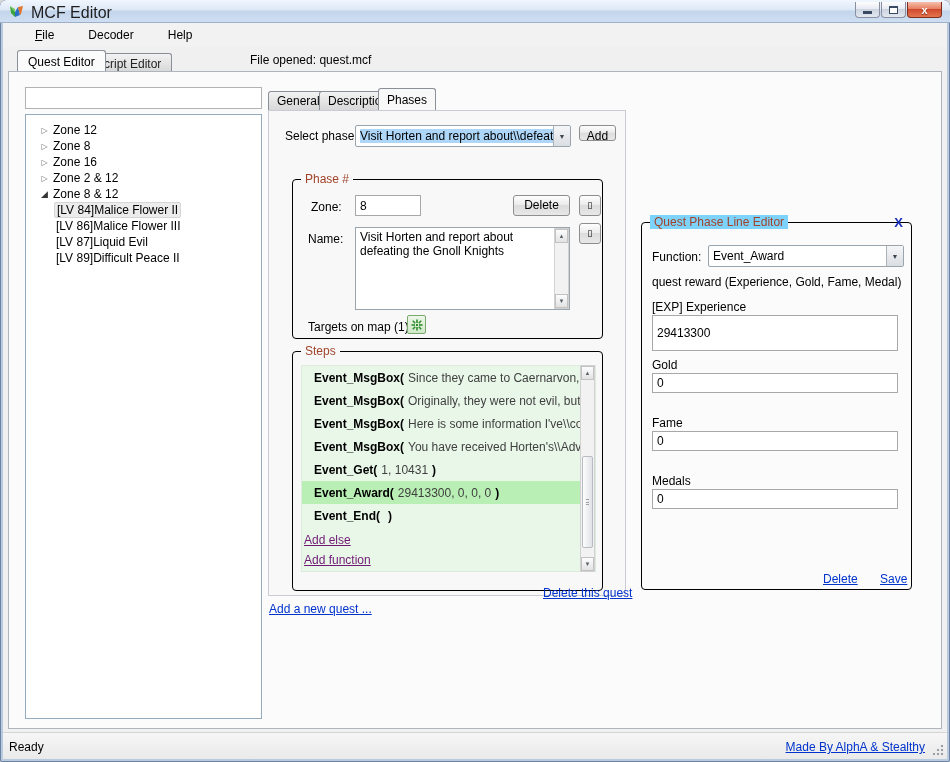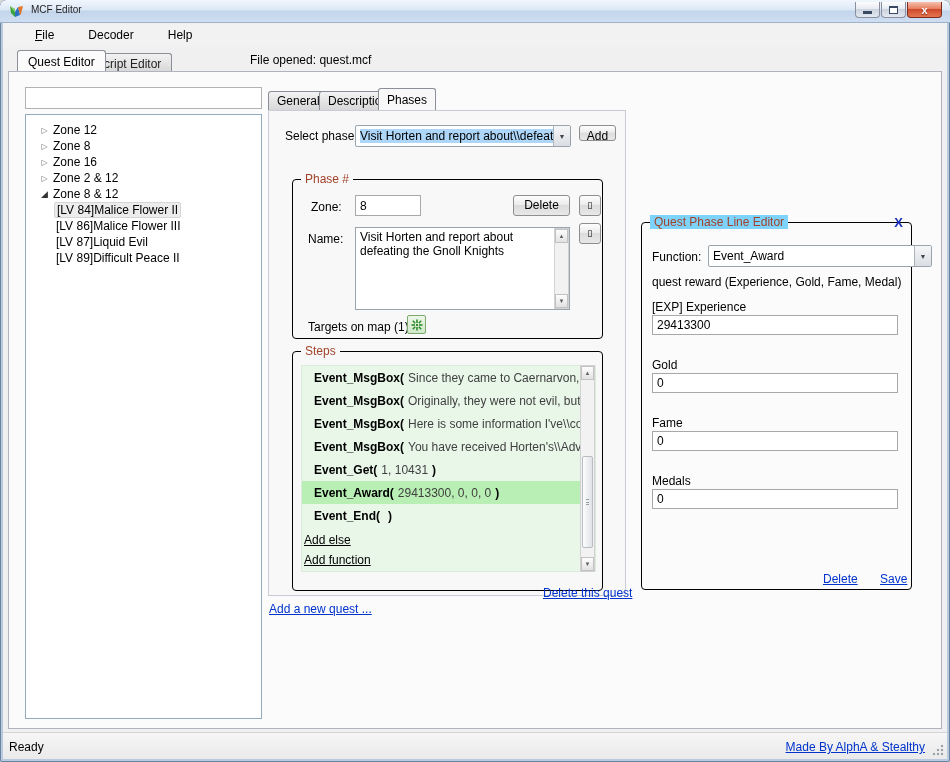--- a/index.html
+++ b/index.html
@@ -4,21 +4,21 @@
 <style>
   * { margin:0; padding:0; box-sizing:border-box; }
   html,body { width:950px; height:762px; font-family:"Liberation Sans", sans-serif; font-size:12px; color:#000; }
   body { background:#d8d8d8; }
 
   .window { position:relative; width:950px; height:762px; background:#b9cadf; border-radius:6px 6px 2px 2px; overflow:hidden; box-shadow:inset 0 0 0 1px #6d83a2; }
 
   
   .titlebar { position:absolute; top:0; left:0; right:0; height:23px; background:linear-gradient(180deg,#f0f6fd 0%,#dde8f6 45%,#c3d5ec 50%,#cfdef1 100%); border-radius:6px 6px 0 0; border-bottom:1px solid #9cb0ca; }
   .app-icon { position:absolute; left:8px; top:3px; width:17px; height:17px; }
-  .title-text { position:absolute; left:31px; top:4px; font-size:10px; color:#1e1e1e; }
+  .title-text { position:absolute; left:31px; top:4px; font-size:16px; color:#1e1e1e; }
   .winbtns { position:absolute; right:8px; top:2px; display:flex; gap:1px; }
   .winbtn { width:25px; height:16px; border:1px solid #8a8fa0; border-top:none; border-radius:0 0 4px 4px; background:linear-gradient(180deg,#fdfdfd,#e7ebf2 45%,#ccd4e0 50%,#e3e8f0); display:flex; align-items:center; justify-content:center; cursor:default; }
   .winbtn.close { width:35px; background:linear-gradient(180deg,#f6c0ae,#e77f61 45%,#cf4a2d 50%,#e5764f); border-color:#7e2c1c; }
   .glyph-min { width:9px; height:3px; background:#3a4a62; margin-top:6px; }
   .glyph-max { width:9px; height:8px; border:1px solid #3a4a62; box-shadow:inset 0 1px 0 #3a4a62; background:#fff; }
   .glyph-close { color:#fff; font-weight:bold; font-size:11px; text-shadow:0 1px 1px #7e2c1c; }
 
   
   .chrome { position:absolute; top:23px; left:3px; right:3px; bottom:3px; background:#f0f0f0; }
 
@@ -77,21 +77,21 @@
   .vthumb { position:absolute; left:1px; right:1px; background:linear-gradient(90deg,#fdfdfd,#dfe2e6); border:1px solid #b7bcc2; border-radius:2px; }
   .vthumb .grip { position:absolute; left:3px; right:3px; top:50%; margin-top:-3px; height:6px; border-top:1px solid #98a0a8; border-bottom:1px solid #98a0a8; background:linear-gradient(180deg,transparent 2px,#98a0a8 2px,#98a0a8 3px,transparent 3px); }
 
   
   .stepslist { position:absolute; left:8px; top:13px; width:295px; height:207px; background:#e9f7e9; border:1px solid #dcecdc; overflow:hidden; }
   .step-row { height:23px; display:flex; align-items:center; padding-left:12px; white-space:nowrap; overflow:hidden; }
   .step-row .fn { font-weight:bold; }
   .step-row .ar { color:#3f3f3f; padding:0 4px; }
   .step-row .cl { font-weight:bold; }
   .step-row.sel { background:#b9efb4; }
-  .steplink { display:block; margin:6px 0 0 2px; color:#000000; text-decoration:underline; cursor:pointer; }
+  .steplink { display:block; margin:6px 0 0 2px; color:#701a75; text-decoration:underline; cursor:pointer; }
 
   .link { color:#0033cc; text-decoration:underline; cursor:pointer; position:absolute; white-space:nowrap; }
 
   .target-btn { position:absolute; width:19px; height:19px; border:1px solid #7aa86e; border-radius:2px; background:linear-gradient(180deg,#edf7e8,#cfe8c8); display:flex; align-items:center; justify-content:center; cursor:default; }
 
   .close-x { position:absolute; color:#1a2fb8; font-weight:bold; font-size:13px; cursor:pointer; }
 
   
   .statusbar { position:absolute; left:0; right:0; bottom:0; height:27px; background:linear-gradient(180deg,#f6f6f6,#eaeaea); border-top:1px solid #d5d5d5; }
   .status-text { position:absolute; left:6px; top:7px; }
@@ -283,28 +283,28 @@
       </div>
 
       <span class="link" style="left:260px; top:530px;">Add a new quest ...</span>
       <span class="link" style="left:534px; top:514px;">Delete this quest</span>
 
       <div class="groupbox" style="left:632px; top:150px; width:271px; height:368px; background:#fbfbfb;">
         <span class="gb-legend" style="background:#7dd3fc;">Quest Phase Line Editor</span>
         <span class="close-x" style="right:8px; top:-8px;">X</span>
 
         <span class="lbl" style="left:10px; top:27px; position:absolute;">Function:</span>
-        <div class="combo" style="left:66px; top:22px; width:224px;">
+        <div class="combo" style="left:66px; top:22px; width:196px;">
           <span class="cv">Event_Award</span>
           <span class="cbtn">▼</span>
         </div>
         <span class="lbl" style="left:10px; top:52px; position:absolute;">quest reward (Experience, Gold, Fame, Medal)</span>
 
         <span class="lbl" style="left:10px; top:77px; position:absolute;">[EXP] Experience</span>
-        <input class="input" style="left: 10px; top: 92px; width: 246px; height: 20px;" type="text" value="29413300">
+        <input class="input" style="left: 10px; top: 92px; width: 246px; height: 36px;" type="text" value="29413300">
 
         <span class="lbl" style="left:10px; top:135px; position:absolute;">Gold</span>
         <input class="input" style="left: 10px; top: 150px; width: 246px; height: 20px;" type="text" value="0">
 
         <span class="lbl" style="left:10px; top:193px; position:absolute;">Fame</span>
         <input class="input" style="left: 10px; top: 208px; width: 246px; height: 20px;" type="text" value="0">
 
         <span class="lbl" style="left:10px; top:251px; position:absolute;">Medals</span>
         <input class="input" style="left: 10px; top: 266px; width: 246px; height: 20px;" type="text" value="0">
 

